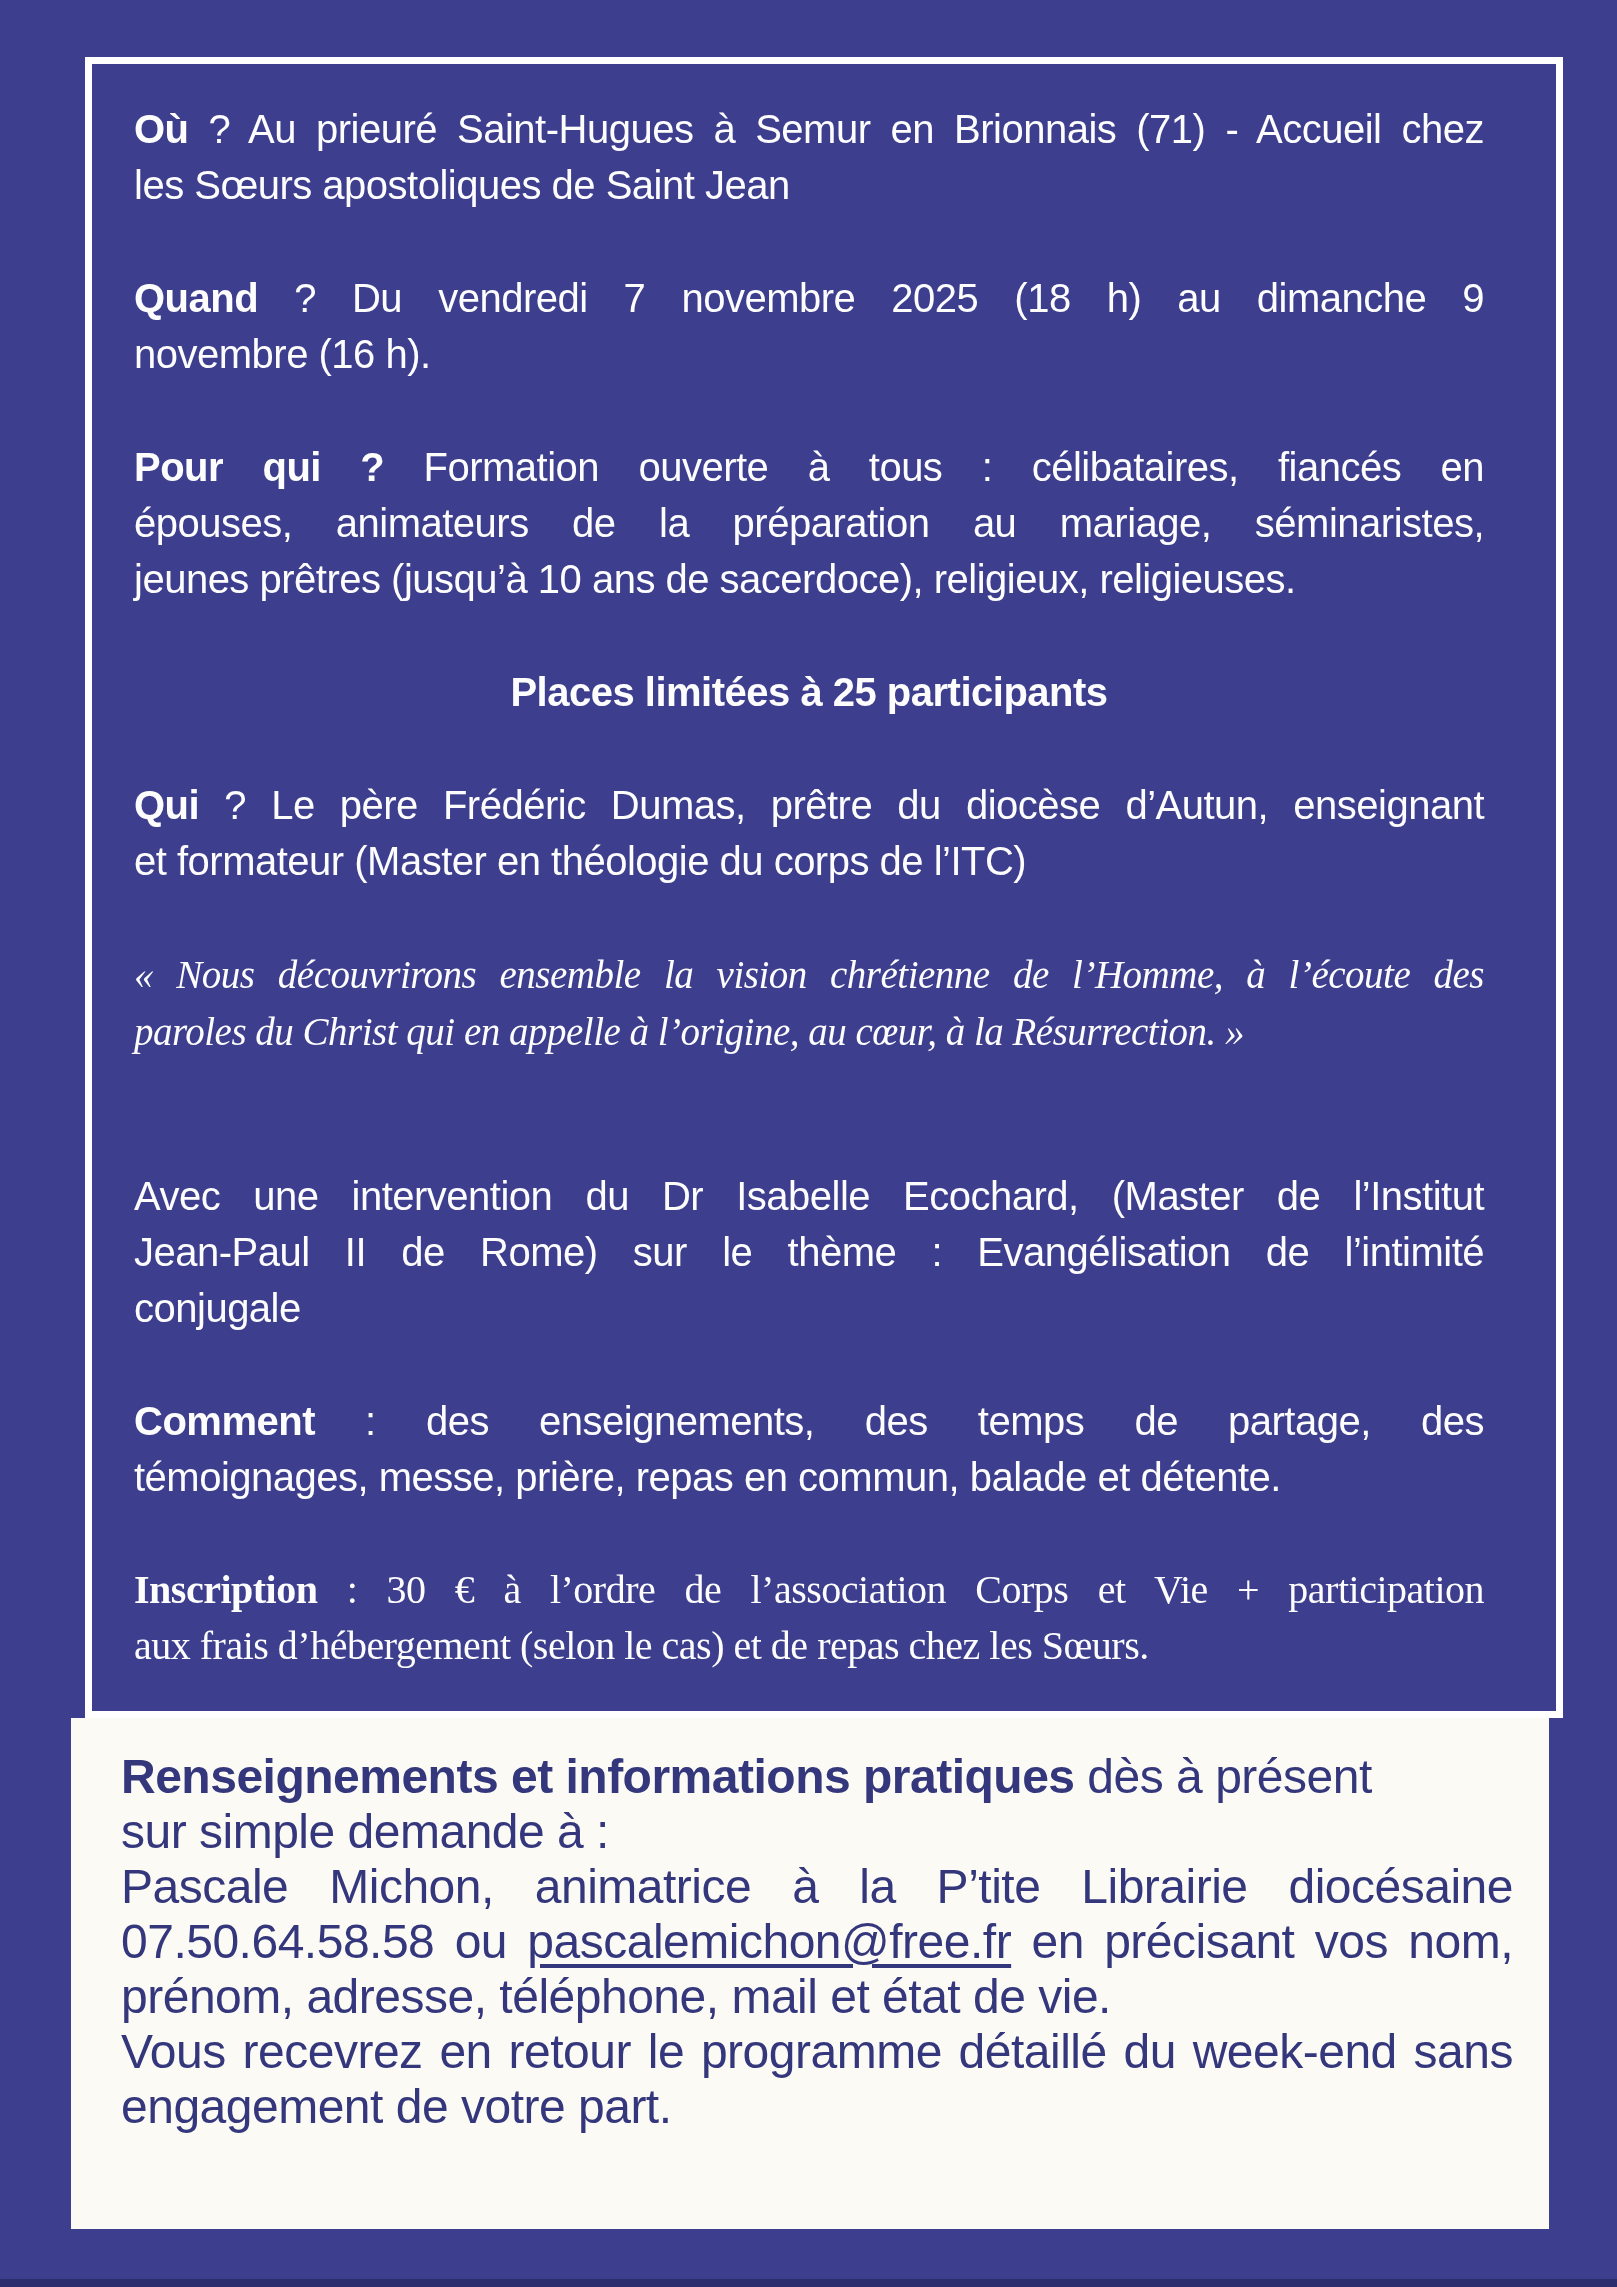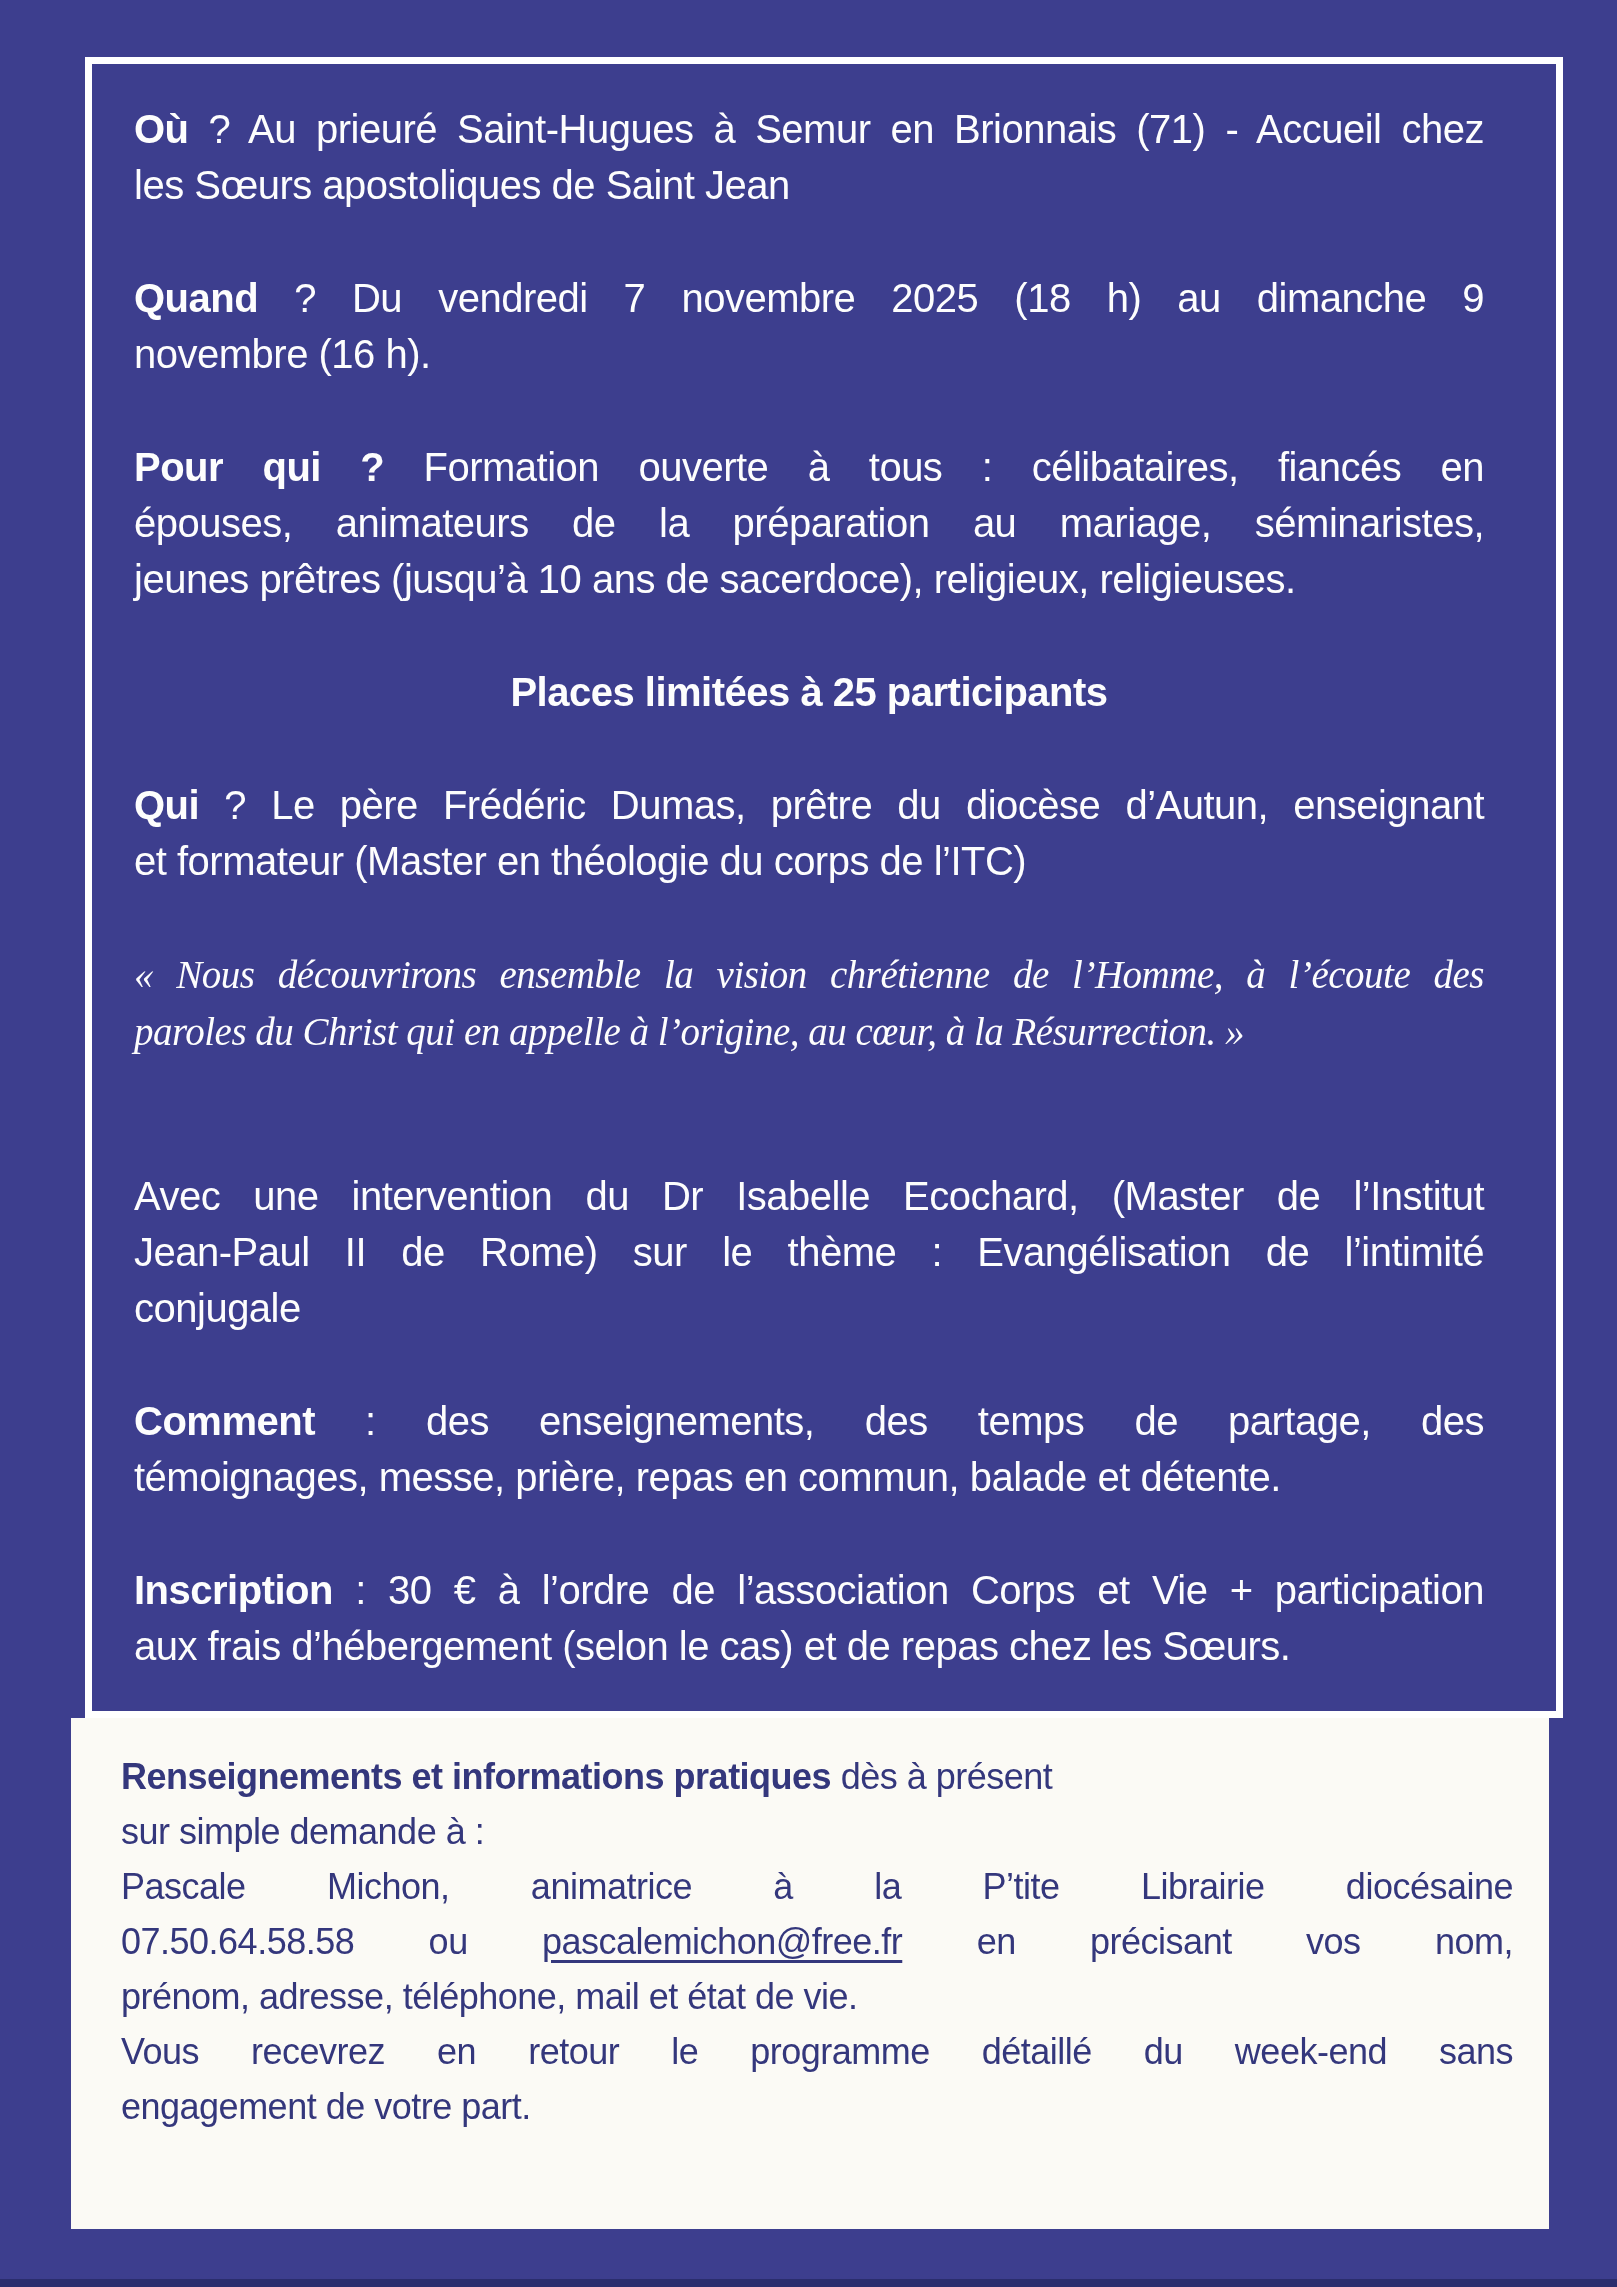--- a/index.html
+++ b/index.html
@@ -28,27 +28,27 @@
     font-size:40px;
     letter-spacing:-0.5px;
     line-height:56px;
   }
   .white-panel{
     position:absolute;
     left:71px;top:1718px;width:1478px;height:511px;
     background:var(--paper-white);
     padding:31px 36px 0 50px;
     color:var(--info-text);
-    font-size:36px;
+    font-size:48px;
     letter-spacing:-0.5px;
     line-height:55px;
   }
   .para{margin-bottom:57px;}
   .para.quote{margin-bottom:108px;}
-  .para:last-child{margin-bottom:4px;}
+  .para:last-child{margin-bottom:4px;font-family:Liberation Serif, serif;}
   .line{
     text-align:justify;
     text-align-last:justify;
     white-space:normal;
   }
   .line.natural{text-align:center;text-align-last:left;}
   .line.centered{text-align:right;text-align-last:center;}
   .b{font-weight:bold;}
   .quote .line{
     font-family:"Liberation Serif",serif;

